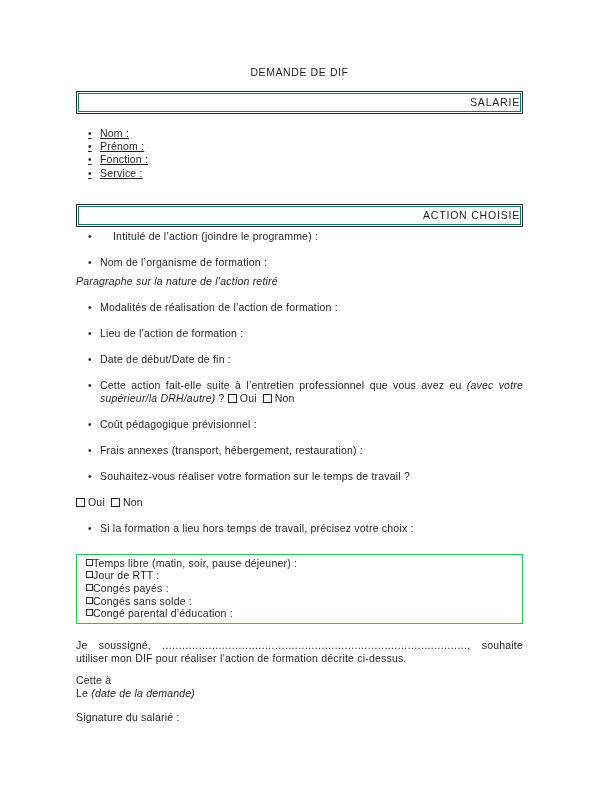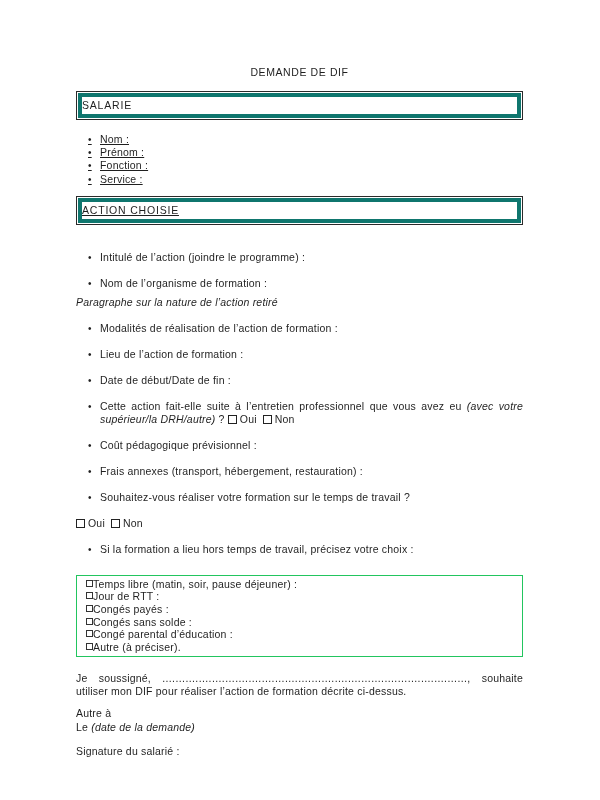--- a/index.html
+++ b/index.html
@@ -20,26 +20,26 @@
     line-height:12px;
     text-align:center;
     letter-spacing:0.6px;
   }
   .hbox{
     border:1px solid #2a2a2a;
     padding:1px;
     margin-top:13px;
   }
   .hbox-inner{
-    border:4px solid #0f766e;
-    text-align:left;
+    border:1px solid #0f766e;
+    text-align:right;
     padding:2px 0 3px;
     letter-spacing:0.8px;
   }
-  .hbox2{margin-top:10px;text-decoration:underline;}
+  .hbox2{margin-top:24px;}
   .blist{margin-top:13px;text-decoration:underline;}
   .brow{
     display:flex;
     line-height:13.2px;
     margin-left:12px;
   }
   .mk{
     width:12px;flex:none;
   }
   .mk::before{content:"\2022";font-size:10px;}
@@ -130,21 +130,21 @@
     <div class="brow">
       <span class="mk"></span>
       <span class="tx">Service :</span>
     </div>
   </div>
 
   <div class="hbox hbox2">
     <div class="hbox-inner">ACTION CHOISIE</div>
   </div>
 
-  <div class="item" style="margin-top:26px;">
+  <div class="item" style="margin-top:3px;gap:13px;">
     <span class="mk"></span>
     <div class="tx">Intitulé de l’action (joindre le programme) :</div>
   </div>
 
   <div class="item">
     <span class="mk"></span>
     <div class="tx">Nom de l’organisme de formation :</div>
   </div>
 
   <div class="note">Paragraphe sur la nature de l’action retiré</div>
@@ -205,28 +205,24 @@
       <span class="tx">Congés payés :</span>
     </div>
     <div class="optrow">
       <span class="optmk"><span class="sq"></span></span>
       <span class="tx">Congés sans solde :</span>
     </div>
     <div class="optrow">
       <span class="optmk"><span class="sq"></span></span>
       <span class="tx">Congé parental d’éducation :</span>
     </div>
-    <div class="optrow">
-      <span class="optmk"><span class="sq"></span></span>
-      <span class="tx">Autre (à préciser).</span>
-    </div>
   </div>
 
   <div class="closing"><span>Je soussigné, </span><span class="dots">............................................................................................</span><span>, souhaite utiliser mon DIF pour réaliser l’action de formation décrite ci-dessus.</span></div>
 
   <div class="faitle">
-    <div>Autre à</div>
+    <div>Cette à</div>
     <div><span>Le </span><i>(date de la demande)</i></div>
   </div>
 
   <div class="sig">Signature du salarié :</div>
 
 </div>
 
 </body></html>

